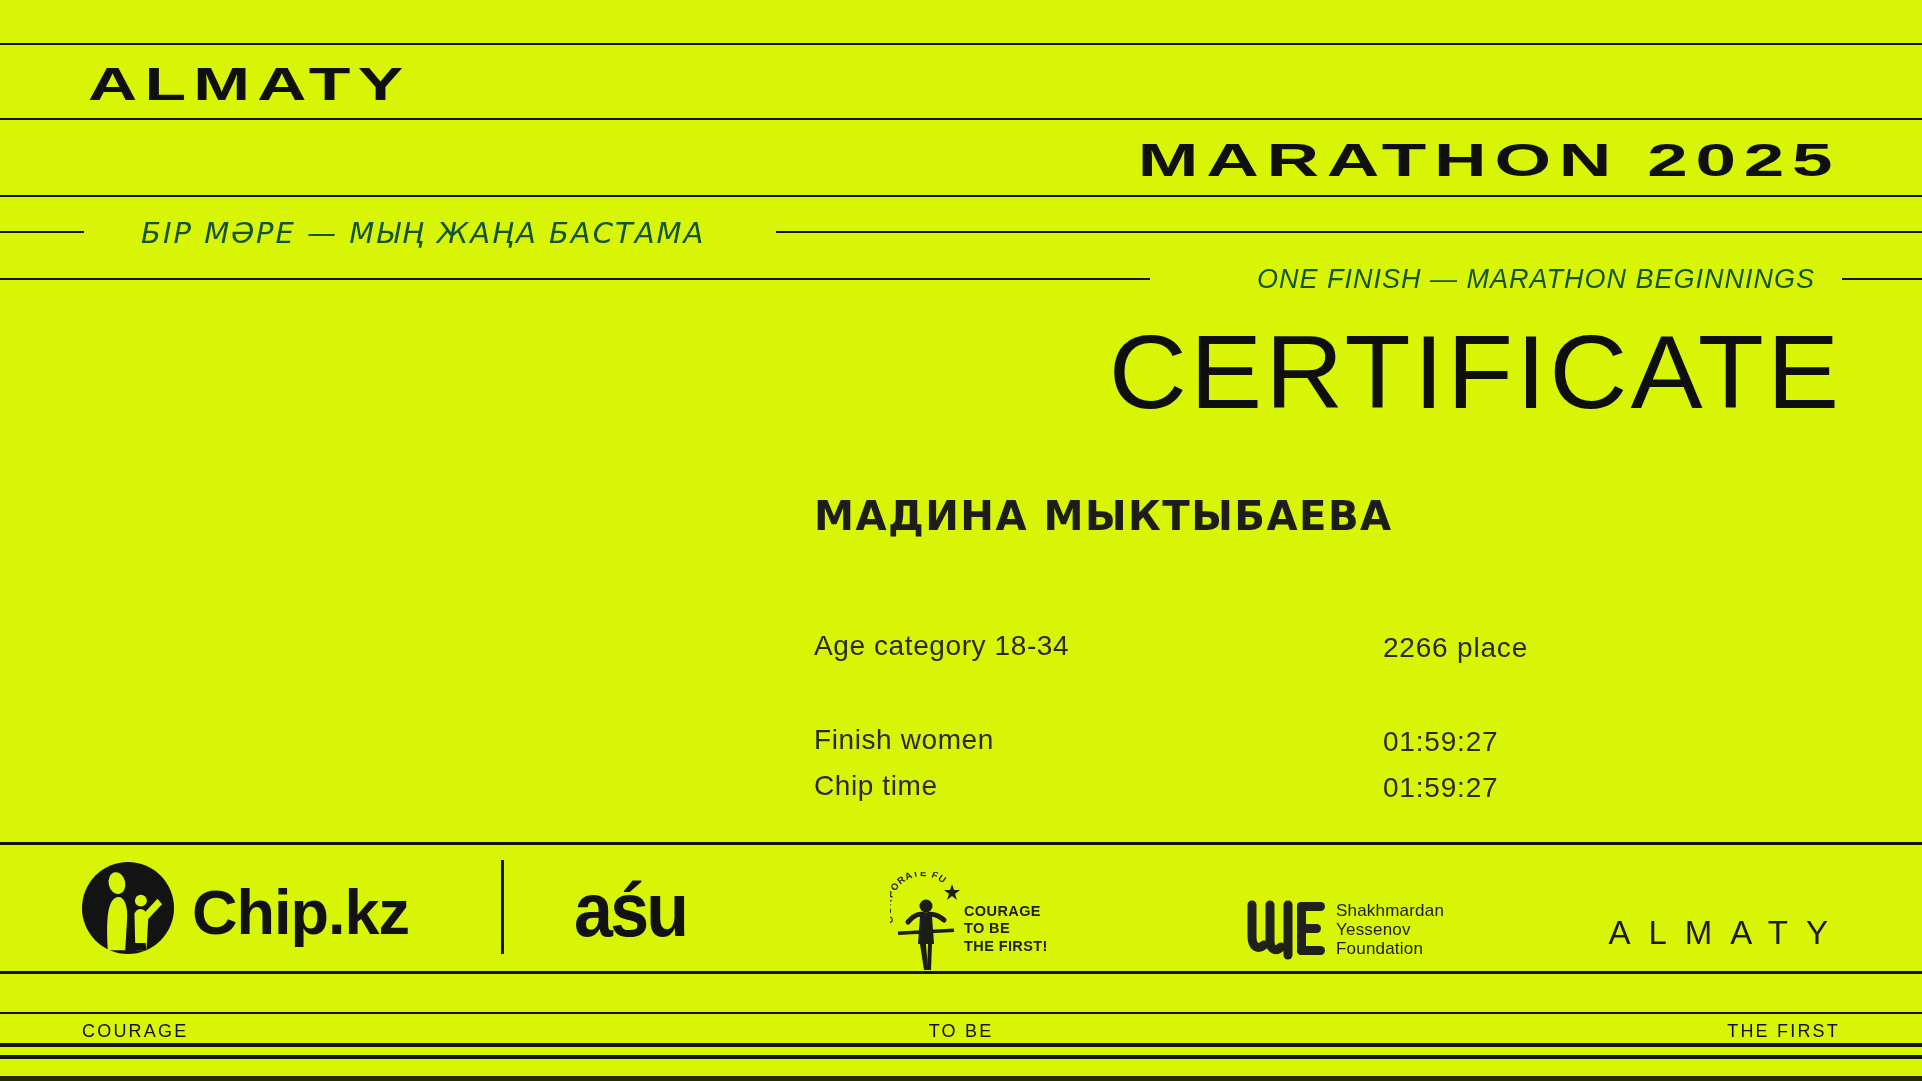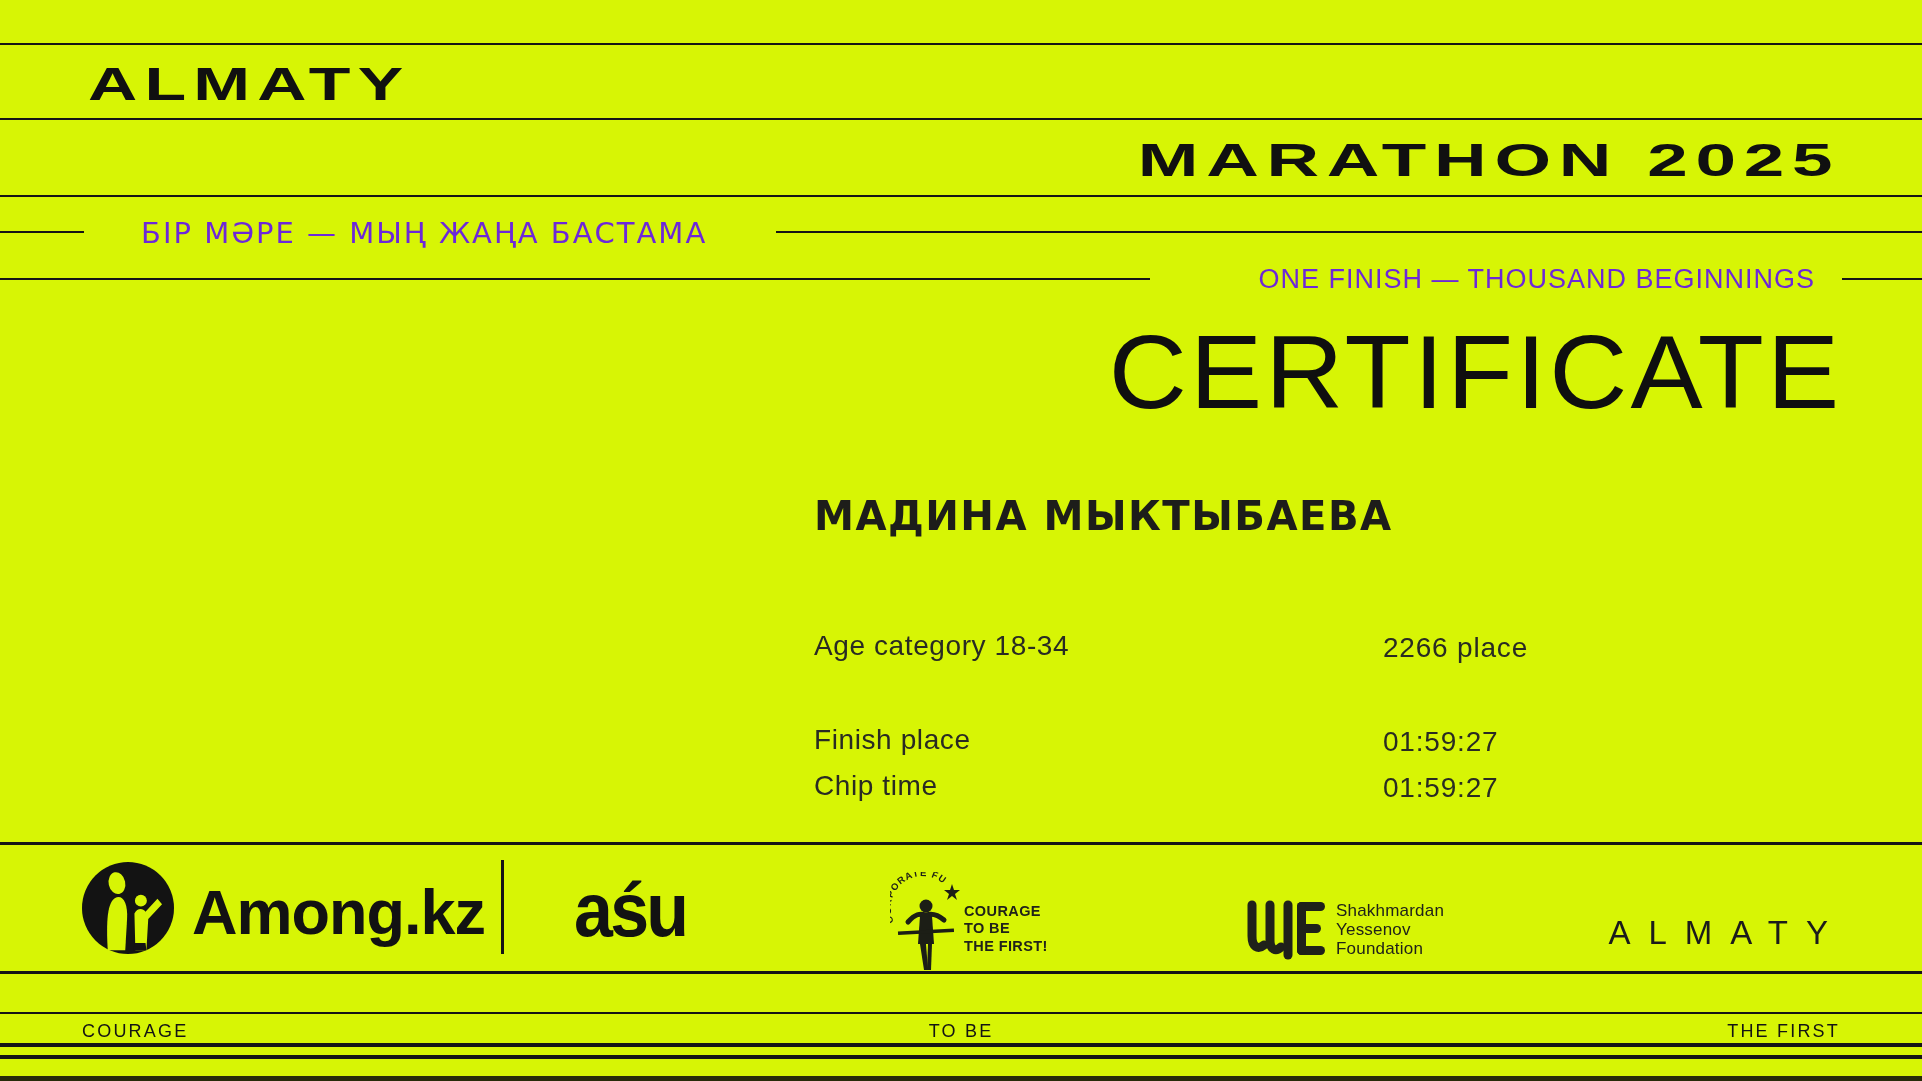--- a/index.html
+++ b/index.html
@@ -15,21 +15,21 @@
 
   
   .display{
     font-weight:700;letter-spacing:5px;white-space:nowrap;
     line-height:1;color:#101010;
   }
   .city{left:88px;top:60px;font-size:47px;transform:scaleX(1.45);transform-origin:left top;}
   .event{right:82px;top:136px;font-size:47px;transform:scaleX(1.55);transform-origin:right top;}
 
   .tagline{
-    white-space:nowrap;line-height:1;color:#6d28d9;
+    font-style:italic;white-space:nowrap;line-height:1;color:#14532d;
     font-family:"DejaVu Sans","Liberation Sans",sans-serif;font-weight:500;
   }
   .tagline-kk{left:141px;top:219px;font-size:29px;letter-spacing:2px;}
   .tagline-en{right:107px;top:266px;font-size:27px;letter-spacing:1px;font-family:"Liberation Sans",sans-serif;}
 
   .cert-title{
     right:80px;top:320px;font-size:104px;letter-spacing:3px;line-height:1;
     font-weight:400;color:#0f0f0f;white-space:nowrap;
     transform:scaleX(1.04);transform-origin:right top;
   }
@@ -65,51 +65,51 @@
   <div class="abs display city">ALMATY</div>
   <div class="hline" style="left:0;right:0;top:118px;"></div>
   <div class="abs display event">MARATHON 2025</div>
   <div class="hline" style="left:0;right:0;top:195px;"></div>
 
   <div class="hline" style="left:0;width:84px;top:231px;"></div>
   <div class="abs tagline tagline-kk">БІР МӘРЕ — МЫҢ ЖАҢА БАСТАМА</div>
   <div class="hline" style="left:776px;right:0;top:231px;"></div>
 
   <div class="hline" style="left:0;width:1150px;top:278px;"></div>
-  <div class="abs tagline tagline-en">ONE FINISH — THOUSAND BEGINNINGS</div>
+  <div class="abs tagline tagline-en">ONE FINISH — MARATHON BEGINNINGS</div>
   <div class="hline" style="left:1842px;right:0;top:278px;"></div>
 
   <div class="abs cert-title">CERTIFICATE</div>
 
   <div class="abs runner-name">МАДИНА МЫКТЫБАЕВА</div>
 
   <div class="result-row" style="top:630px;">
     <span class="lab">Age category 18-34</span>
     <span class="val">2266 place</span>
   </div>
   <div class="result-row" style="top:724px;">
-    <span class="lab">Finish place</span>
+    <span class="lab">Finish women</span>
     <span class="val">01:59:27</span>
   </div>
   <div class="result-row" style="top:770px;">
     <span class="lab">Chip time</span>
     <span class="val">01:59:27</span>
   </div>
 
   <div class="hline" style="left:0;right:0;top:842px;height:3px;"></div>
 
   <svg class="abs" style="left:82px;top:862px;" width="92" height="92" viewBox="0 0 100 100">
     <circle cx="50" cy="50" r="50" fill="#131313"></circle>
     <ellipse cx="38" cy="23" rx="9" ry="12" fill="#d7f505" transform="rotate(-12 38 23)"></ellipse>
     <path d="M28,96 C26,62 28,44 36,39 C44,35 50,44 49,62 L47,96 Z" fill="#d7f505"></path>
     <circle cx="64" cy="42" r="6.5" fill="#d7f505"></circle>
     <path d="M57,56 C60,50 66,50 69,54 L82,40 L87,46 L72,62 L70,96 L58,96 Z" fill="#d7f505"></path>
     <path d="M56,96 L70,96 L69,88 L57,88 Z" fill="#131313"></path>
   </svg>
-  <div class="abs kaspi-word">Among.kz</div>
+  <div class="abs kaspi-word">Chip.kz</div>
 
   <div class="vline" style="left:501px;top:860px;height:94px;"></div>
 
   <div class="abs asu-word">aśu</div>
 
   <svg class="abs" style="left:890px;top:872px;" width="72" height="102" viewBox="0 0 72 102">
     <defs>
         <path id="arc" d="M4,50 A32,32 0 0 1 56,14"></path>
       </defs>
     <text font-size="9.5" font-weight="700" fill="#1c1e16" letter-spacing="1" font-family="Liberation Sans, sans-serif">

